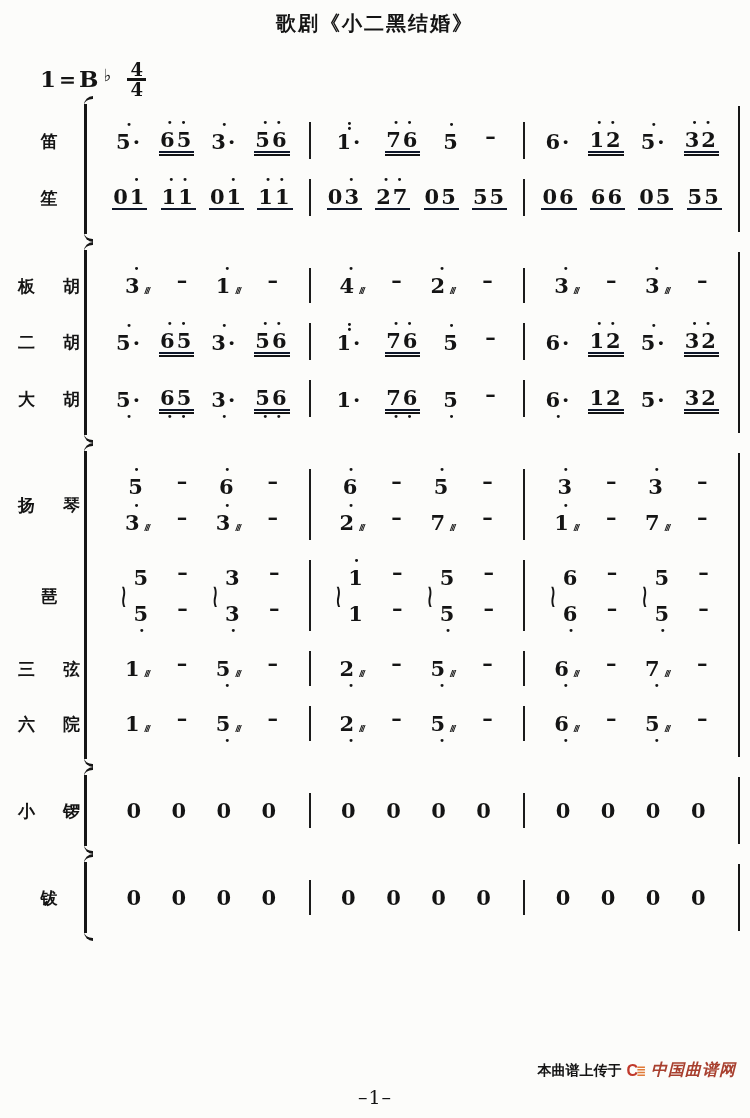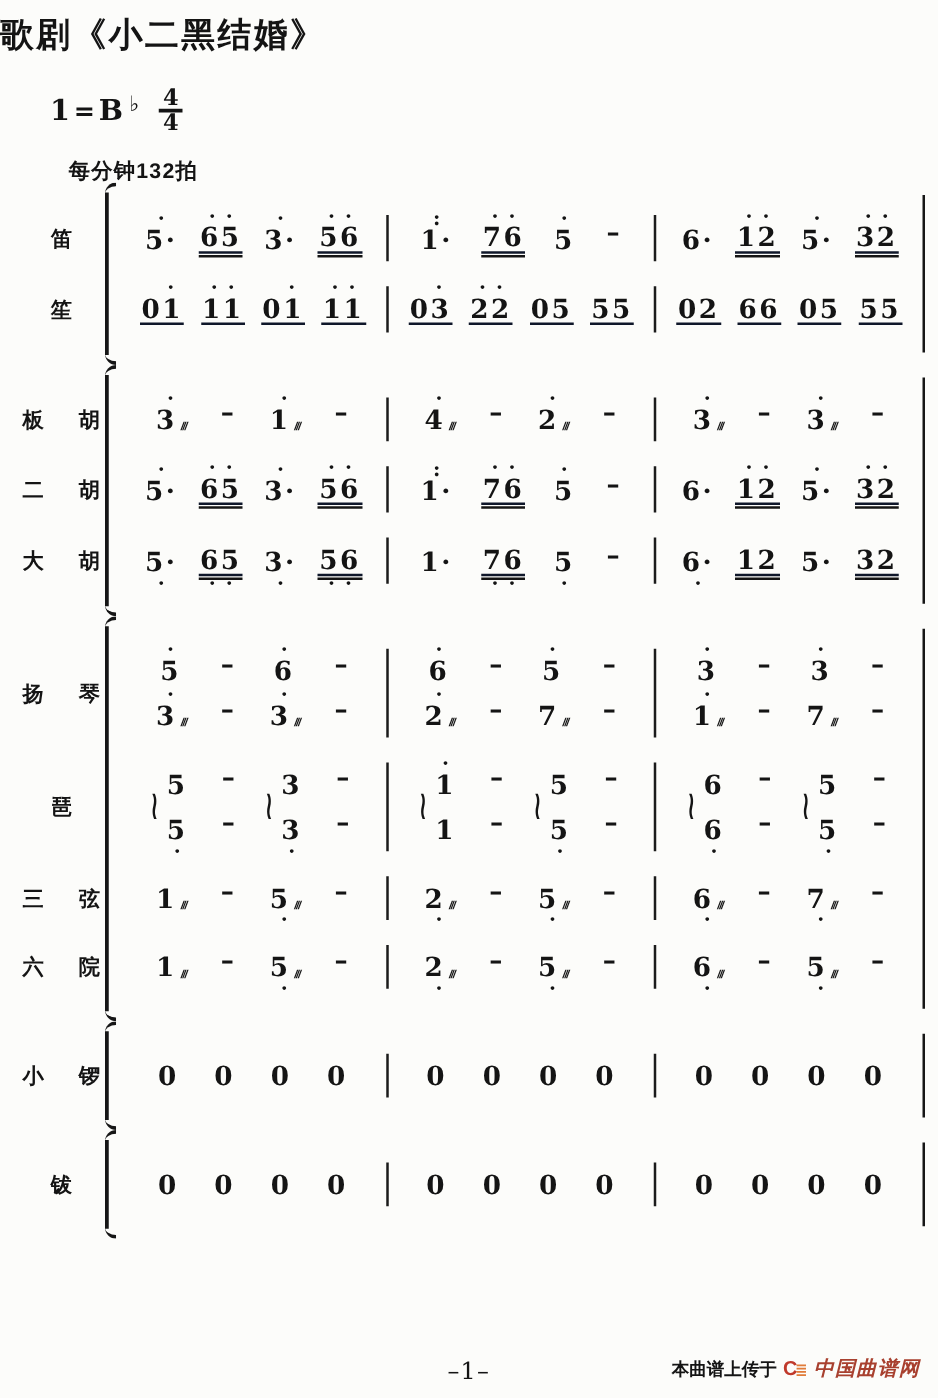--- a/index.html
+++ b/index.html
@@ -1,21 +1,21 @@
 <!DOCTYPE html>
 <html><head>
 <meta charset="utf-8">
 <style>
   html,body{margin:0;padding:0;}
   body{
     width:750px;height:1118px;position:relative;overflow:hidden;
     background:#fcfcfa;color:#141414;
     font-family:"Liberation Sans","DejaVu Sans",sans-serif;
   }
-  .title{margin-top:10px;text-align:left;font-size:27px;font-weight:bold;letter-spacing:2px;}
+  .title{margin-top:10px;text-align:center;font-size:20px;font-weight:bold;letter-spacing:2px;}
   .subtitle{margin-top:8px;text-align:center;font-size:21px;font-weight:bold;letter-spacing:4px;}
   .keysig{margin:24px 0 0 40px;display:flex;align-items:center;gap:4px;
     font-family:"DejaVu Serif","Liberation Serif",serif;font-weight:bold;font-size:23px;}
   .keysig .flat{font-size:17px;margin:-10px 0 0 1px;}
   .frac{display:inline-flex;flex-direction:column;align-items:center;font-size:18px;line-height:17px;margin-left:12px;}
   .frac .ftop{border-bottom:3px solid #141414;padding:0 3px;}
   .tempo{margin:18px 0 2px 55px;font-size:17px;font-weight:bold;letter-spacing:1px;}
 
   .score{margin-top:4px;}
   .group{position:relative;padding:5px 12px 5px 96px;margin-bottom:12px;}
@@ -48,21 +48,21 @@
   .num.dash{transform:translateY(-6px);letter-spacing:0;}
   .u1,.u2{border-bottom:2px solid #0f172a;}
   .u2{position:relative;}
   .u2::after{content:"";position:absolute;left:0;right:0;bottom:-5px;height:2px;background:#141414;}
   .trem{font-size:9px;font-style:italic;font-weight:bold;letter-spacing:-1px;margin:0 0 1px 2px;}
   .arp{position:absolute;left:-2px;top:50%;transform:translateY(-50%) scaleY(1.9);
     font-size:17px;font-weight:bold;font-family:"DejaVu Sans",sans-serif;}
 
   .pagenum{position:absolute;bottom:10px;left:50%;transform:translateX(-50%);
     font-family:"DejaVu Serif",serif;font-size:19px;letter-spacing:1px;}
-  .watermark{position:absolute;right:14px;bottom:12px;display:flex;align-items:center;gap:5px;
+  .watermark{position:absolute;right:14px;bottom:37px;display:flex;align-items:center;gap:5px;
     font-size:14px;font-weight:bold;}
   .logo{display:inline-flex;align-items:center;font-weight:bold;line-height:14px;}
   .logo .lc{color:#c0392b;font-size:16px;}
   .logo .lb{color:#e07b39;font-size:12px;margin-left:-2px;}
   .sitename{font-style:italic;font-weight:bold;font-size:16px;letter-spacing:1px;}
 </style>
 </head>
 <body>
 
 <div class="page">
@@ -70,21 +70,20 @@
 
   <div class="keysig">
     <span>1＝B</span>
     <span class="flat">♭</span>
     <span class="frac">
       <span class="ftop">4</span>
       <span>4</span>
     </span>
   </div>
 
-  <div class="tempo">每分钟132拍</div>
 
   <div class="score">
       <div class="group">
         <div class="bracket"></div>
         <div class="endline"></div>
         <div class="srow">
           <div class="label one">
             <span>笛</span>
           </div>
           <div class="music">
@@ -300,21 +299,21 @@
                   <span class="db"></span>
                 </span>
               </span>
               <span class="tok">
                 <span class="cell">
                   <span class="da">
                     <span>·</span>
                     <span>·</span>
                   </span>
                   <span class="nrow">
-                    <span class="num u1">22</span>
+                    <span class="num u1">27</span>
                   </span>
                   <span class="db"></span>
                 </span>
               </span>
               <span class="tok">
                 <span class="cell">
                   <span class="da"></span>
                   <span class="nrow">
                     <span class="num u1">05</span>
                   </span>
@@ -330,21 +329,21 @@
                   <span class="db"></span>
                 </span>
               </span>
             </div>
             <div class="bar"></div>
             <div class="measure">
               <span class="tok">
                 <span class="cell">
                   <span class="da"></span>
                   <span class="nrow">
-                    <span class="num u1">02</span>
+                    <span class="num u1">06</span>
                   </span>
                   <span class="db"></span>
                 </span>
               </span>
               <span class="tok">
                 <span class="cell">
                   <span class="da"></span>
                   <span class="nrow">
                     <span class="num u1">66</span>
                   </span>

